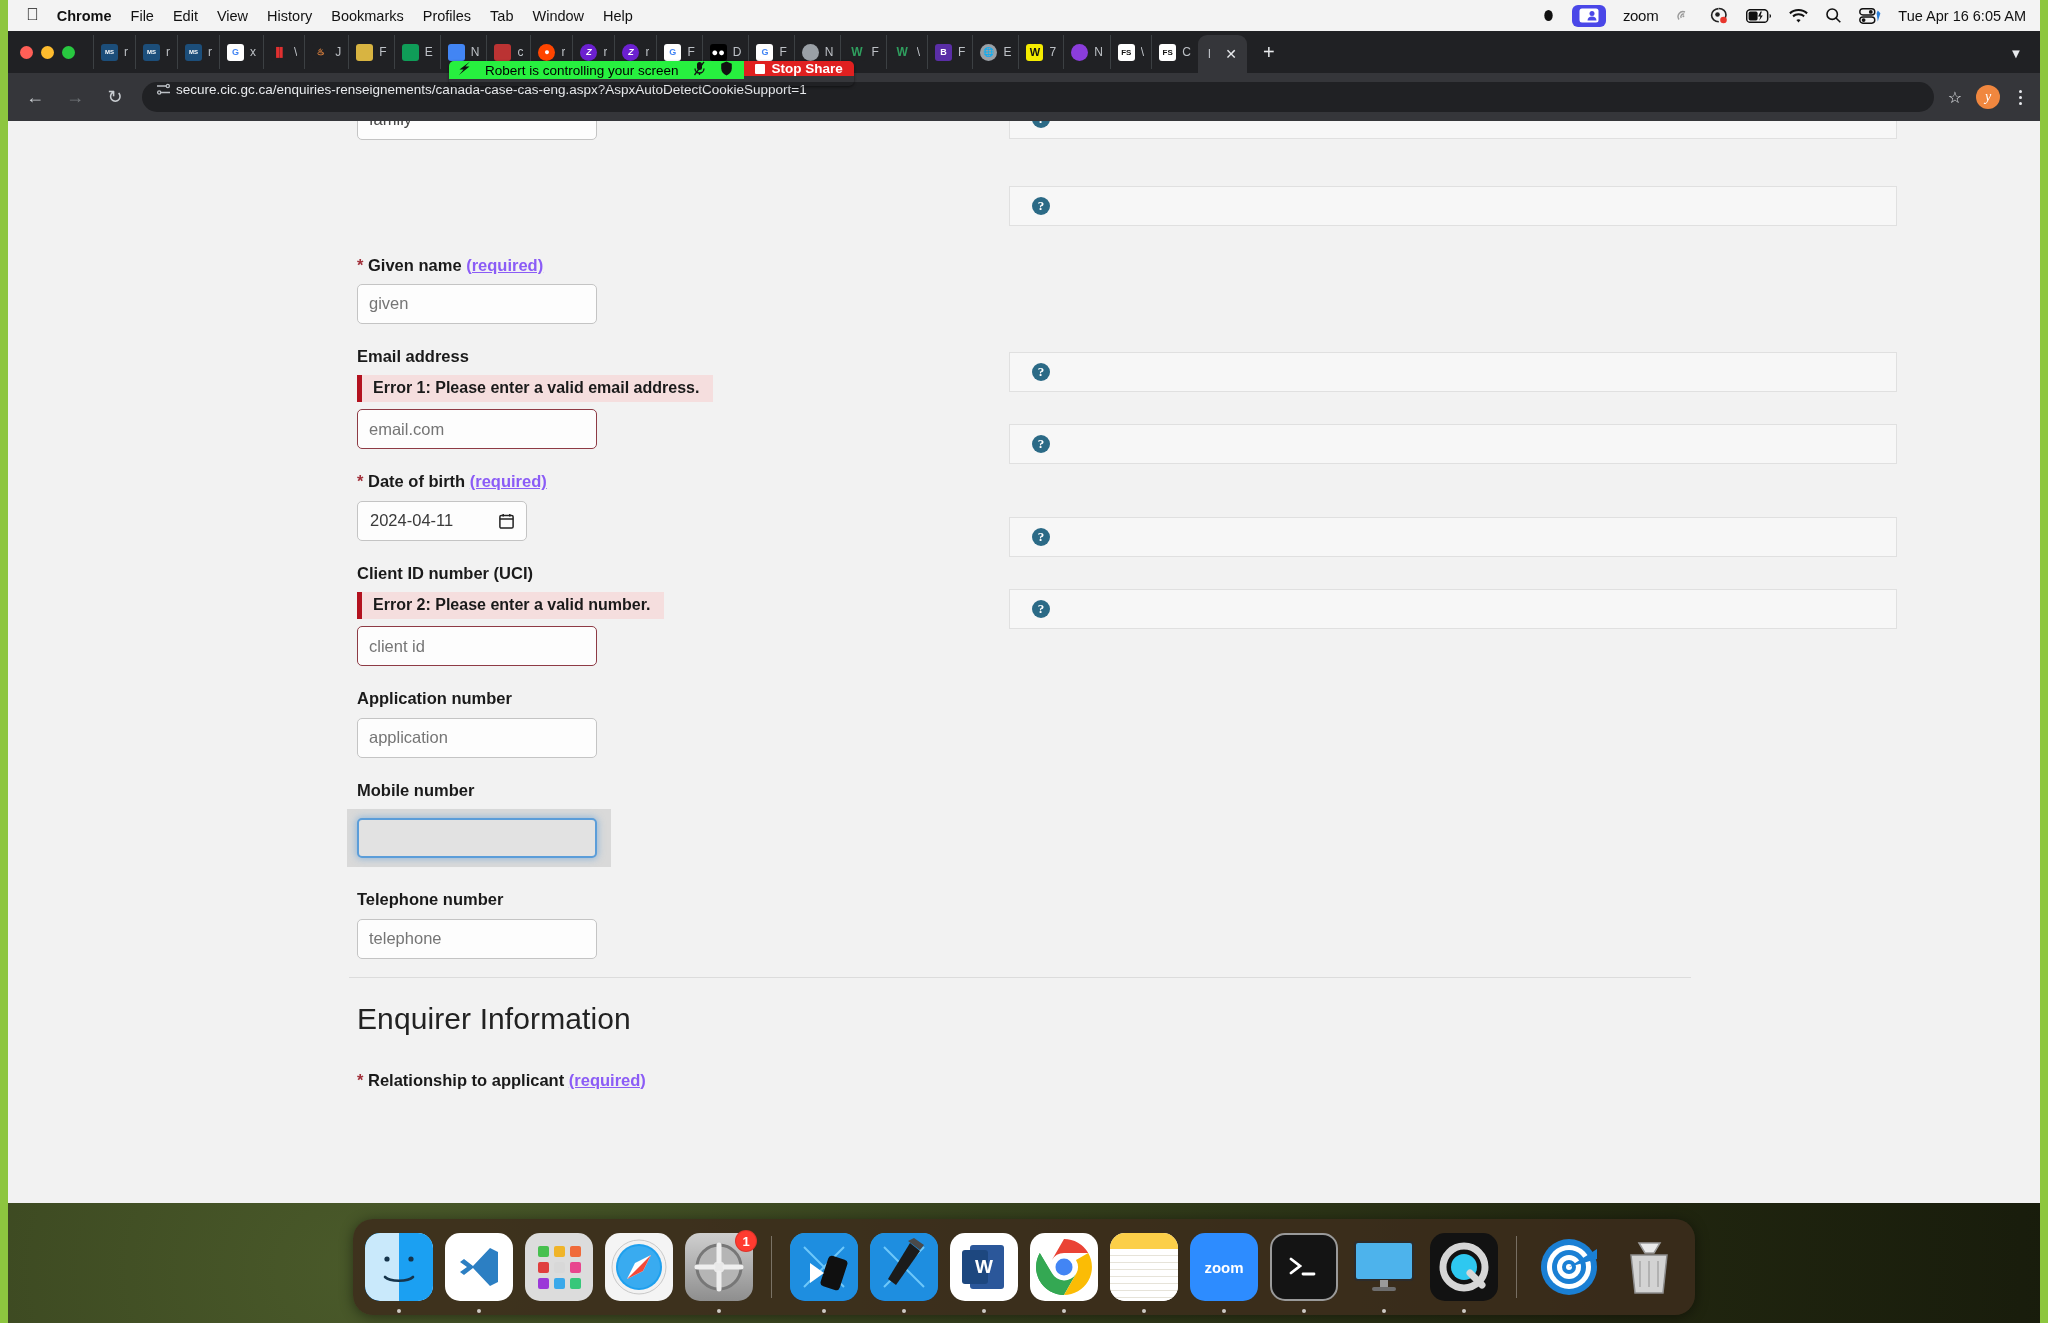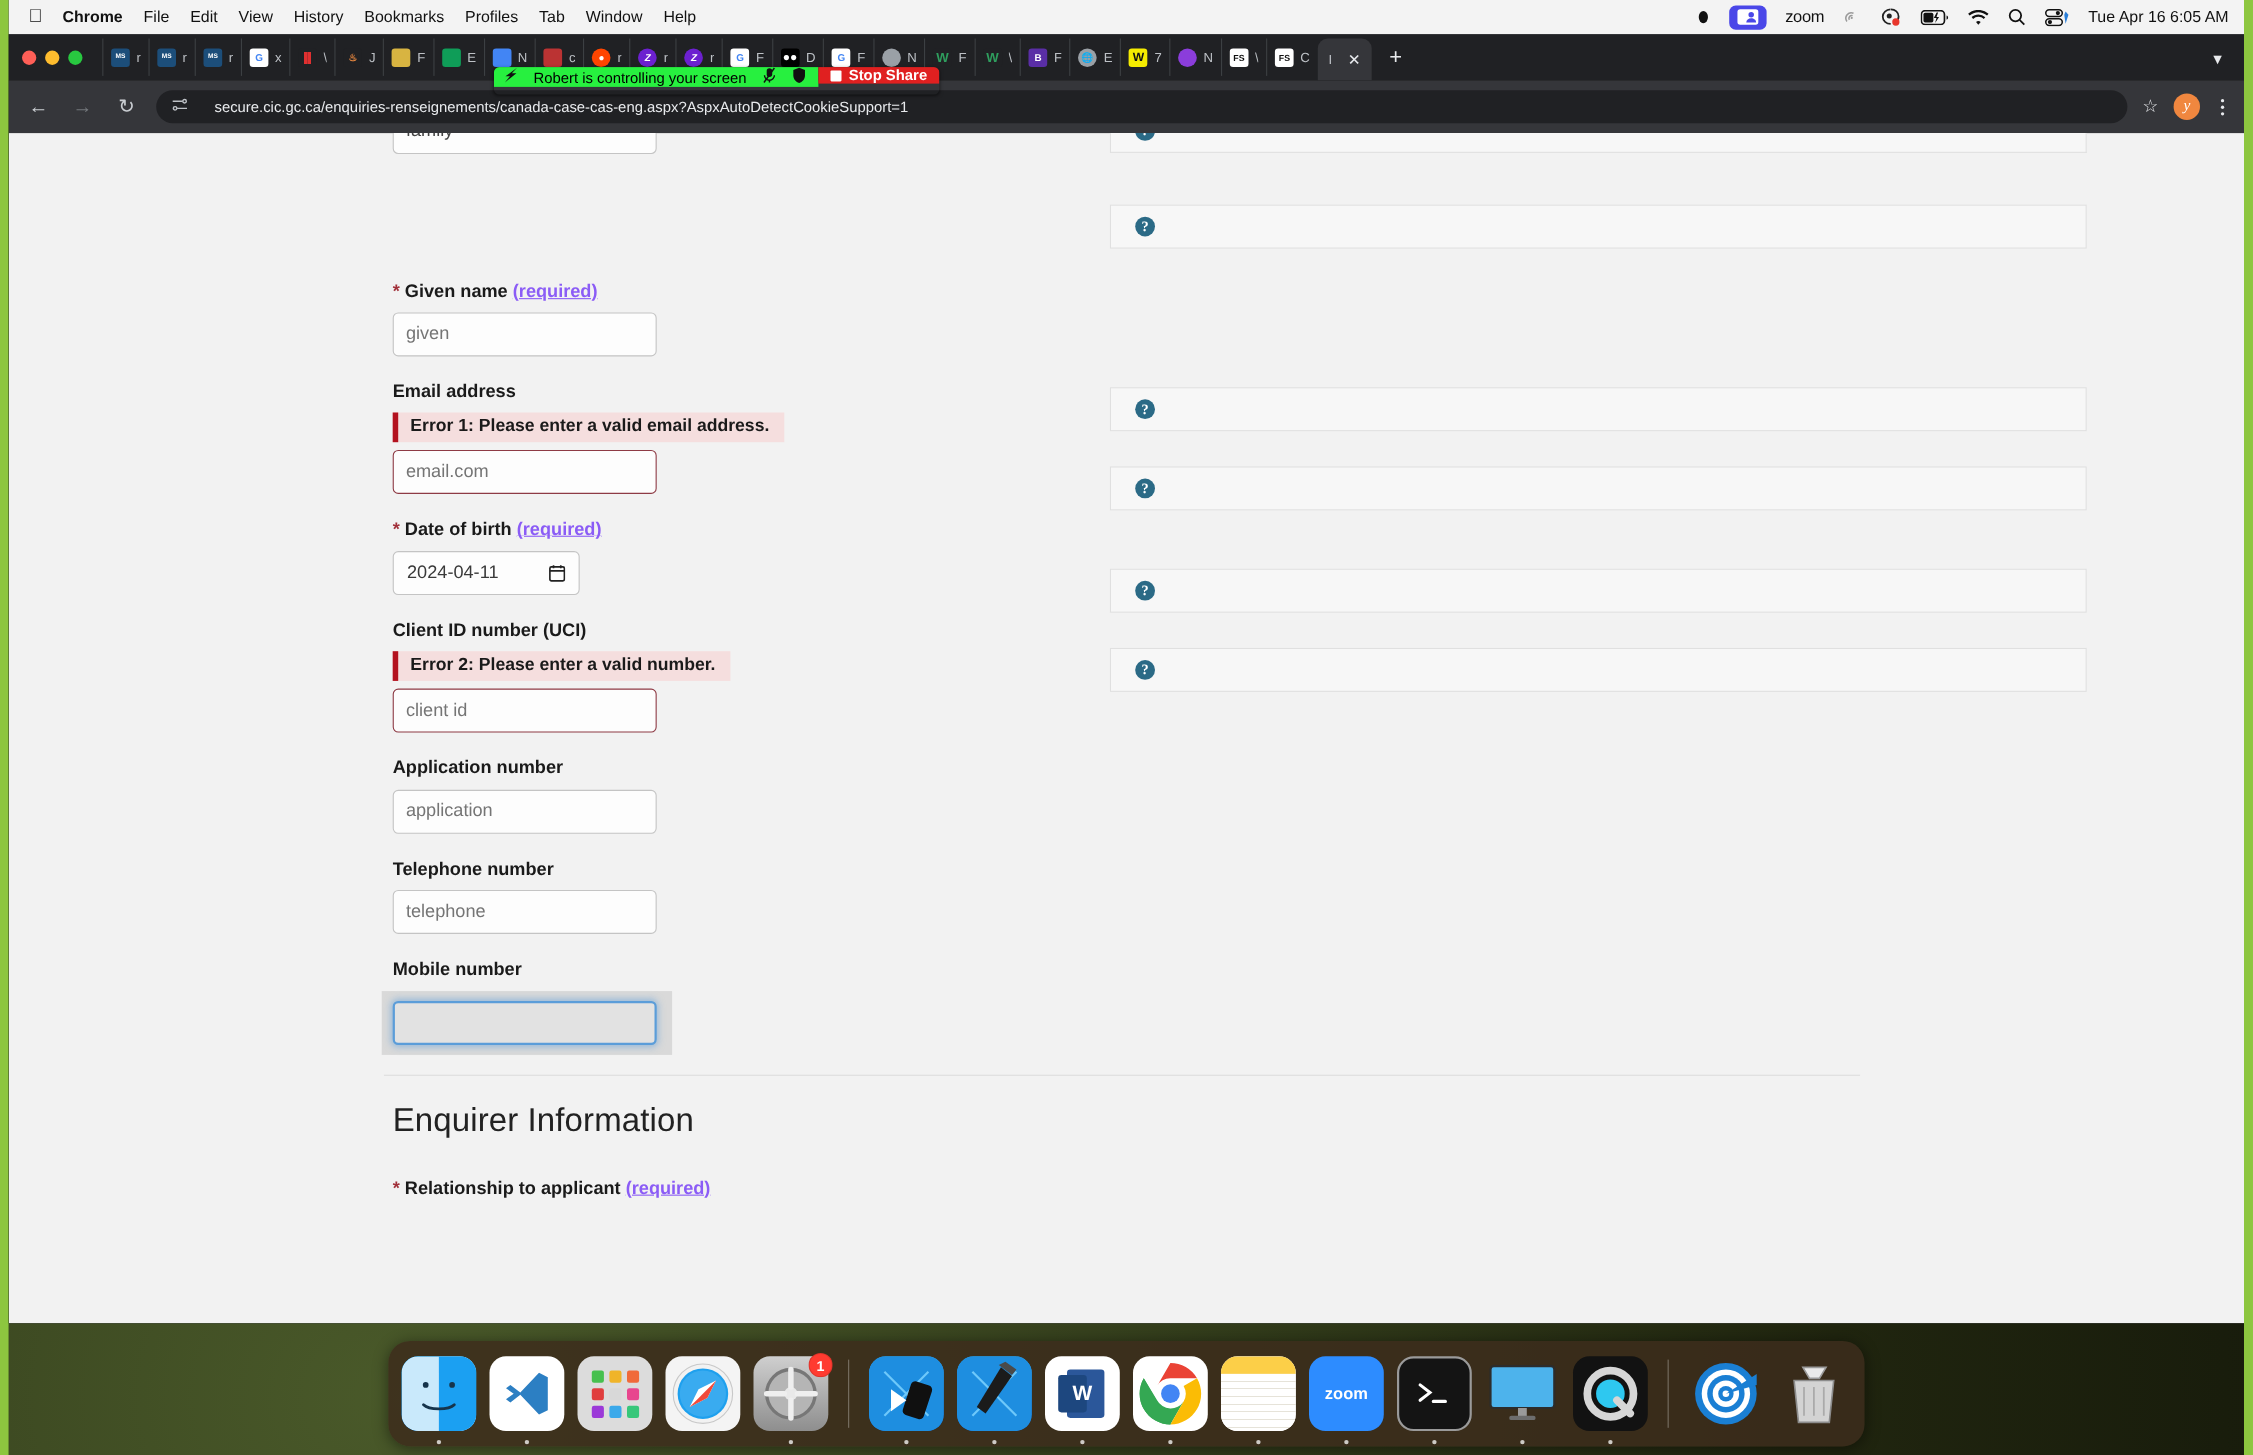--- a/index.html
+++ b/index.html
@@ -121,21 +121,21 @@
   
   .toolbar {
     height: 48px; background: #35363a;
     display: flex; align-items: center; padding: 0 14px; gap: 14px;
   }
   .navbtn { width: 26px; height: 26px; display:flex;align-items:center;justify-content:center;
             color:#c9cdd1; font-size: 18px; }
   .navbtn.dim { color:#73777b; }
   .omnibox {
     flex: 1; height: 30px; background: #202124; border-radius: 16px;
-    display:flex; align-items:center; gap: 24px; padding: 0 14px;
+    display:flex; gap: 5px; padding: 0 14px;
     color:#e8eaed; font-size: 13.5px; overflow:hidden;
   }
   .omnibox .txt { white-space: nowrap; overflow:hidden; text-overflow: ellipsis; }
   .star { color:#e8eaed; font-size: 16px; }
   .avatar {
     width: 24px; height: 24px; border-radius:50%; background:#f0873f;
     color:#fff; font-size:14px; display:flex;align-items:center;justify-content:center;
     font-family:"Liberation Serif", serif; font-style: italic;
   }
   .kebab { color:#e8eaed; font-size: 17px; letter-spacing:0; line-height: 5px; width:12px;
@@ -573,29 +573,29 @@
               <div class="errbox">Error 2: Please enter a valid number.</div>
               <input class="txtfield err" placeholder="client id" style="">
             </div>
 
             <div class="field" style="margin-top:22px;">
               <div class="label">Application number</div>
               <input class="txtfield" placeholder="application" style="">
             </div>
 
             <div class="field" style="margin-top:22px;">
-              <div class="label">Telephone number</div>
-              <input class="txtfield" placeholder="telephone" style="">
-            </div>
-
-            <div class="field" style="margin-top:22px;">
               <div class="label">Mobile number</div>
               <div class="focused-wrap">
                 <input class="focusedinput" value="" style="">
               </div>
+            </div>
+
+            <div class="field" style="margin-top:22px;">
+              <div class="label">Telephone number</div>
+              <input class="txtfield" placeholder="telephone" style="">
             </div>
           </div>
 
           <div class="col-right">
 
             <div style="border:1px solid #e0e0e0;border-top:none;margin-top:-11px;width:888px;background:#f7f7f7;">
               <div class="helptop">
                 <span class="qmark">?</span>
               </div>
             </div>

